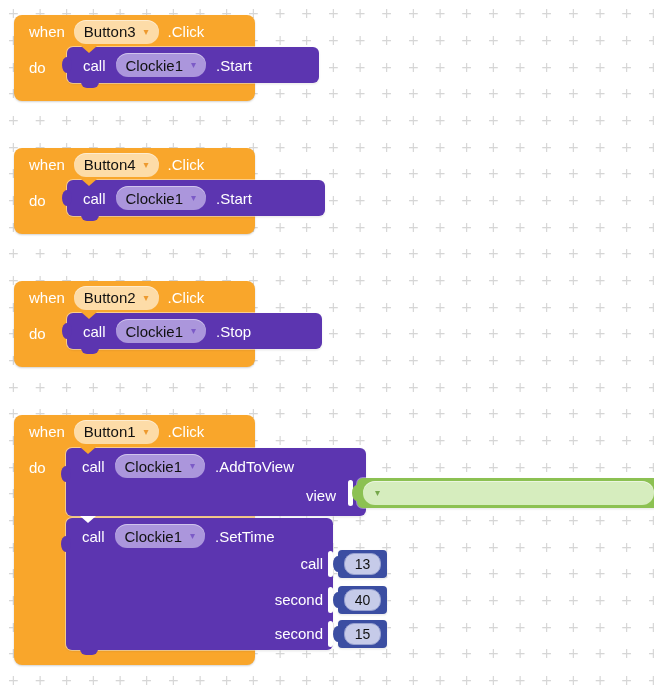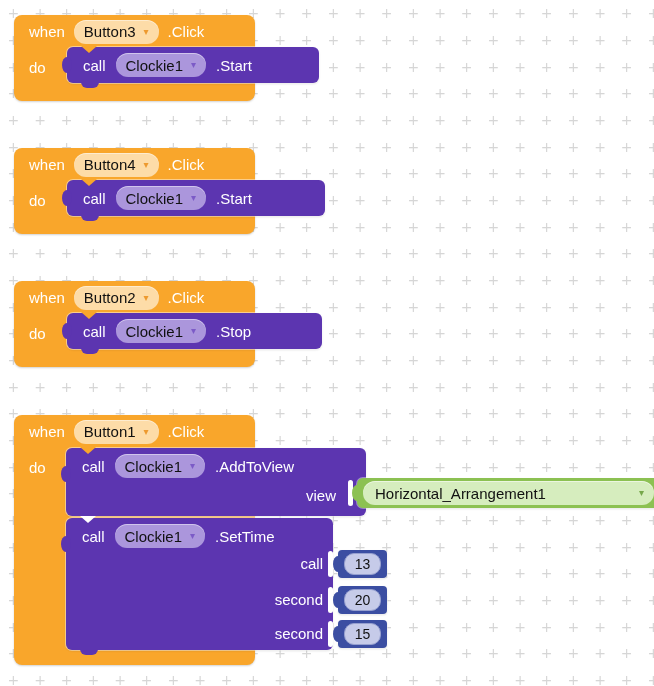--- a/index.html
+++ b/index.html
@@ -845,21 +845,20 @@
         <span class="arr arr-p">▾</span>
       </span>
       <span class="wlbl">.AddToView</span>
     </div>
     <span class="paramlbl" style="top:39px;right:30px">view</span>
   </div>
   <span class="slot" style="left:348px;top:480px;height:26px"></span>
   <div class="val-green" style="left:357px;top:478px;width:291px;height:30px">
     <span class="plug-g"></span>
     <span class="gpill">
-      <span class="pill-txt">Horizontal_Arrangement1</span>
       <span class="arr arr-g">▾</span>
     </span>
   </div>
 
   <div class="call-block tall" style="left:66px;top:518px;width:267px;height:132px">
     <span class="notch-w"></span>
     <span class="plug plug-top"></span>
     <span class="tab"></span>
     <div class="row1">
       <span class="wlbl">call</span>
@@ -876,21 +875,21 @@
 
   <span class="slot" style="left:328px;top:551px;height:26px"></span>
   <div class="val-num" style="left:338px;top:550px">
     <span class="plug-b"></span>
     <span class="npill">13</span>
   </div>
 
   <span class="slot" style="left:328px;top:587px;height:26px"></span>
   <div class="val-num" style="left:338px;top:586px">
     <span class="plug-b"></span>
-    <span class="npill">20</span>
+    <span class="npill">40</span>
   </div>
 
   <span class="slot" style="left:328px;top:621px;height:26px"></span>
   <div class="val-num" style="left:338px;top:620px">
     <span class="plug-b"></span>
     <span class="npill">15</span>
   </div>
 </div>
 
 </body></html>

